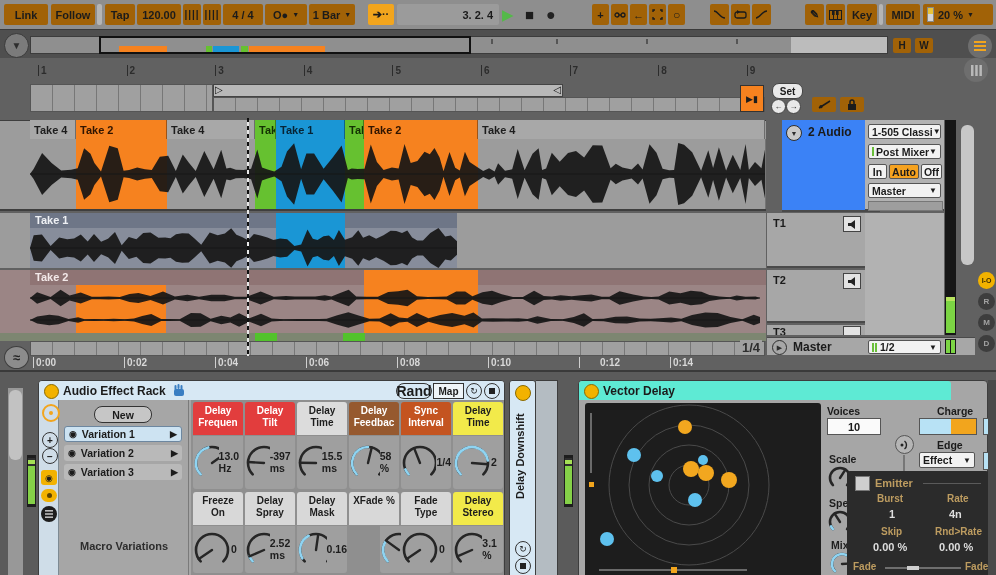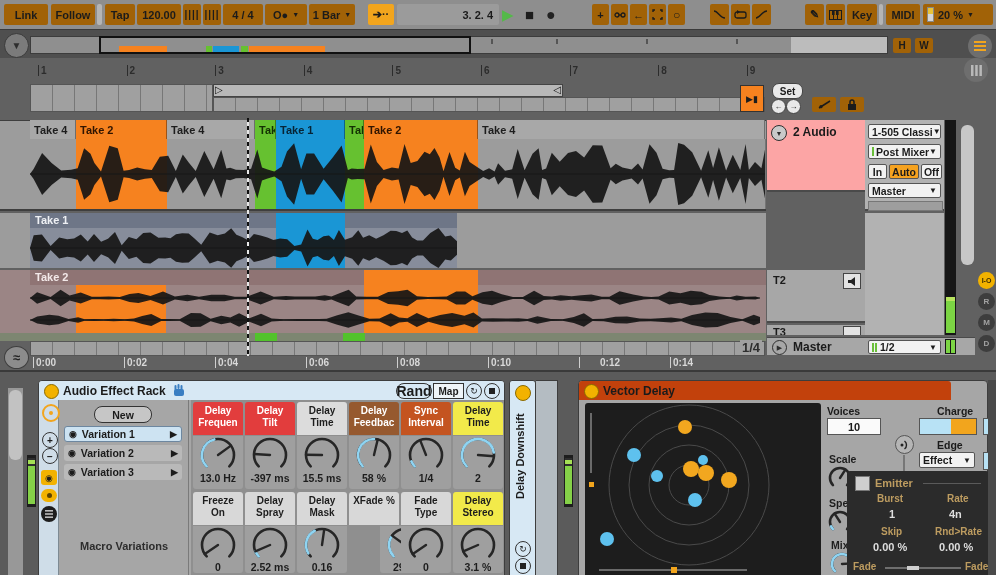--- a/index.html
+++ b/index.html
@@ -14,21 +14,21 @@
   .clip-h{position:absolute;top:0;height:19px;font-size:11px;font-weight:700;
           display:flex;align-items:center;padding-left:4px;box-sizing:border-box;
           white-space:nowrap;overflow:hidden;border-right:1px solid rgba(0,0,0,.35)}
   .dd{background:#f2f2f2;border:1px solid #555;border-radius:2px;font-size:10.5px;font-weight:700;
       display:flex;align-items:center;padding:0 3px;box-sizing:border-box;position:absolute;white-space:nowrap;overflow:hidden}
   .dd .car{margin-left:auto;font-size:8px}
   .circ{position:absolute;border-radius:50%;display:flex;align-items:center;justify-content:center}
   .mlabel{position:absolute;width:50px;height:33px;border-radius:3px 3px 0 0;font-size:10px;font-weight:700;
           text-align:center;line-height:1.2;padding-top:3px;box-sizing:border-box}
   .mbody{position:absolute;width:50px;background:#9f9f9f;border-radius:0 0 3px 3px;
-         display:flex;flex-direction:column;align-items:center}
+         display:flex;align-items:center}
   .mval{font-size:10.5px;font-weight:700;color:#1d1d1d;margin-top:-2px}
   .vrow{position:absolute;left:4px;width:118px;height:16px;border-radius:3px;background:#b9b9b9;
         display:flex;align-items:center;font-size:10.5px;font-weight:700;padding:0 4px;box-sizing:border-box}
   .tan{color:#bd9c60;font-size:10px;font-weight:700}
   .ew{color:#dedede;font-size:11px;font-weight:700}
   svg{display:block}
 </style>
 </head>
 <body>
 
@@ -261,21 +261,21 @@
       <span style="position: absolute; top: 0px; left: 185px; font-size: 10px; font-weight: 700; color: rgb(216, 216, 216); border-left: 1px solid rgb(207, 207, 207); padding-left: 2px; height: 11px;">0:04</span>
       <span style="position: absolute; top: 0px; left: 276px; font-size: 10px; font-weight: 700; color: rgb(216, 216, 216); border-left: 1px solid rgb(207, 207, 207); padding-left: 2px; height: 11px;">0:06</span>
       <span style="position: absolute; top: 0px; left: 367px; font-size: 10px; font-weight: 700; color: rgb(216, 216, 216); border-left: 1px solid rgb(207, 207, 207); padding-left: 2px; height: 11px;">0:08</span>
       <span style="position: absolute; top: 0px; left: 458px; font-size: 10px; font-weight: 700; color: rgb(216, 216, 216); border-left: 1px solid rgb(207, 207, 207); padding-left: 2px; height: 11px;">0:10</span>
       <span style="position: absolute; top: 0px; left: 549px; font-size: 10px; font-weight: 700; color: rgb(216, 216, 216); border-left: 1px solid rgb(207, 207, 207); padding-left: 20px; height: 11px;">0:12</span>
       <span style="position: absolute; top: 0px; left: 640px; font-size: 10px; font-weight: 700; color: rgb(216, 216, 216); border-left: 1px solid rgb(207, 207, 207); padding-left: 2px; height: 11px;">0:14</span>
     </div>
   <div class="circ" style="left:4px;top:288px;width:23px;height:21px;background:#8c8c8c;border:1px solid #3e3e3e;font-size:13px;font-weight:700;color:#222">≈</div>
 
   <div class="abs" style="left:767px;top:62px;width:229px;height:250px">
-    <div class="abs" style="left:0;top:0;width:98px;height:72px;background:#fca5a5;border-bottom:2px solid #4a4a4a;box-sizing:border-box">
+    <div class="abs" style="left:15px;top:0;width:98px;height:92px;background:#3b82f6;border-bottom:2px solid #4a4a4a;box-sizing:border-box">
       <div class="circ" style="left:4px;top:5px;width:14px;height:14px;border:1.5px solid #2e2e2e;background:#c9c9c9">
           <span style="font-size:7px;color:#2e2e2e">▼</span>
         </div>
       <span style="position:absolute;left:26px;top:5px;font-size:12px;font-weight:700">2 Audio</span>
     </div>
     <div class="abs" style="left:98px;top:0;width:79px;height:91px;background:#b2b2b2;border-bottom:2px solid #4a4a4a;box-sizing:border-box">
       <div class="dd" style="left:3px;top:4px;width:73px;height:15px">
           <span>1-505 Classi</span>
           <span class="car">▼</span>
         </div>
@@ -288,20 +288,28 @@
           <span class="car">▼</span>
         </div>
       <div class="dd" style="left:3px;top:44px;width:19px;height:15px;justify-content:center">In</div>
       <div class="dd" style="left:24px;top:44px;width:30px;height:15px;background:#f5a21f;justify-content:center">Auto</div>
       <div class="dd" style="left:56px;top:44px;width:21px;height:15px;justify-content:center">Off</div>
       <div class="dd" style="left:3px;top:63px;width:73px;height:15px">
           <span>Master</span>
           <span class="car">▼</span>
         </div>
       <div class="abs" style="left:3px;top:81px;width:73px;height:8px;background:#9e9e9e;border:1px solid #777"></div>
+    </div>
+    <div class="abs" style="left:0;top:93px;width:98px;height:55px;background:#a7a7a7;border-bottom:2px solid #4a4a4a;box-sizing:border-box">
+      <span style="position:absolute;left:6px;top:4px;font-size:11px;font-weight:700">T1</span>
+      <div class="abs" style="right:4px;top:3px;width:16px;height:14px;background:#e3e3e3;border:1px solid #444;display:flex;align-items:center;justify-content:center">
+          <svg width="9" height="9">
+            <path d="M0 3 h3 l4 -3 v9 l-4 -3 h-3 z" fill="#222"></path>
+          </svg>
+        </div>
     </div>
     <div class="abs" style="left:0;top:150px;width:98px;height:53px;background:#a7a7a7;border-bottom:2px solid #4a4a4a;box-sizing:border-box">
       <span style="position:absolute;left:6px;top:4px;font-size:11px;font-weight:700">T2</span>
       <div class="abs" style="right:4px;top:3px;width:16px;height:14px;background:#e3e3e3;border:1px solid #444;display:flex;align-items:center;justify-content:center">
           <svg width="9" height="9">
             <path d="M0 3 h3 l4 -3 v9 l-4 -3 h-3 z" fill="#222"></path>
           </svg>
         </div>
     </div>
     <div class="abs" style="left:0;top:205px;width:98px;height:10px;background:#a7a7a7;overflow:hidden">
@@ -523,21 +531,21 @@
     <div class="circ" style="left:5px;top:177px;width:14px;height:14px;border:1.3px solid #333">
         <span style="width:6px;height:6px;background:#222;display:block"></span>
       </div>
   </div>
   <div class="abs" style="left:536px;top:8px;width:22px;height:197px;background:#b4bcc2;border:1px solid #3d3d3d;border-left:none;box-sizing:border-box"></div>
   <div class="abs" style="left:564px;top:83px;width:9px;height:52px;background:#1d1d1d">
       <div style="position:absolute;left:1px;top:3px;width:7px;height:46px;background:linear-gradient(180deg,#2e2e2e 0 2px,#a5e055 2px 6px,#2e2e2e 6px 8px,#85d148 8px 100%)"></div>
     </div>
 
   <div class="abs" style="left:578px;top:8px;width:410px;height:197px;background:#a6a6a6;border:1px solid #3d3d3d;border-radius:4px 4px 0 0;box-sizing:border-box">
-    <div class="abs" style="left:0;top:0;width:372px;height:19px;background:#c2410c;border-radius:3px 3px 0 0;display:flex;align-items:center">
+    <div class="abs" style="left:0;top:0;width:372px;height:19px;background:#5eead4;border-radius:3px 3px 0 0;display:flex;align-items:center">
       <div class="circ" style="left:5px;top:3px;width:13px;height:13px;background:#f2b200;border:1px solid #8a6a00"></div>
       <span style="margin-left:24px;font-size:12px;font-weight:700">Vector Delay</span>
     </div>
 
     <div class="abs" style="left:6px;top:22px;width:236px;height:175px;background:#1d1d1d;border-radius:3px;overflow:hidden">
       <svg id="viz-svg" width="236" height="175">
           <circle cx="104" cy="82" r="20" fill="none" stroke="#4a4a4a" stroke-width="1"></circle>
           <circle cx="104" cy="82" r="40" fill="none" stroke="#4a4a4a" stroke-width="1"></circle>
           <circle cx="104" cy="82" r="60" fill="none" stroke="#4a4a4a" stroke-width="1"></circle>
           <circle cx="104" cy="82" r="80" fill="none" stroke="#4a4a4a" stroke-width="1"></circle>

